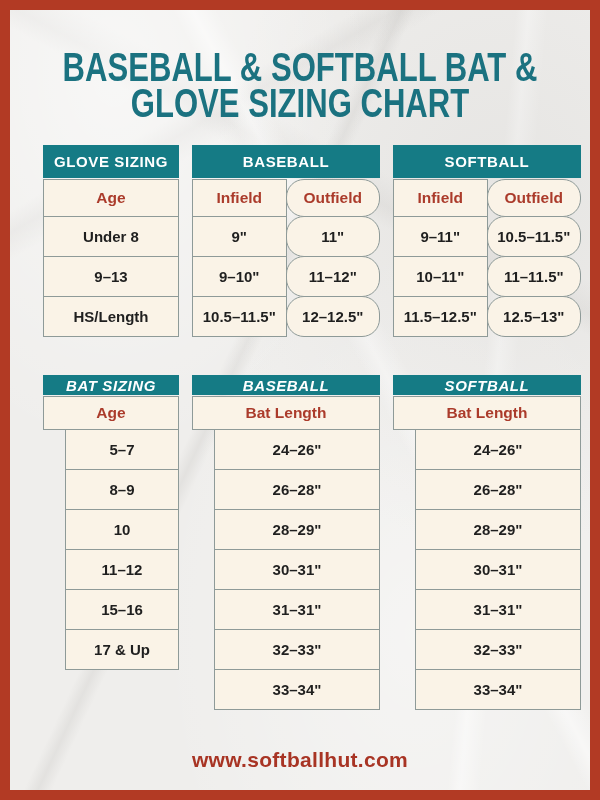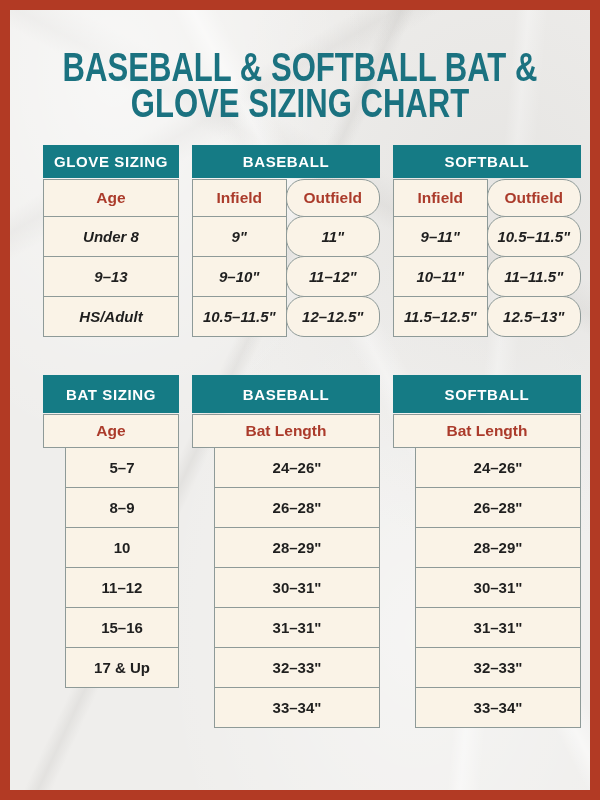--- a/index.html
+++ b/index.html
@@ -53,40 +53,40 @@
     color: #ffffff;
     font-weight: bold;
     text-align: center;
     letter-spacing: 0.6px;
     font-size: 15px;
     display: flex; align-items: center; justify-content: center;
     margin-bottom: 2px;
     flex: none;
   }
   .section-top .tbl-header { height: 33px; }
-  .section-bottom .tbl-header { height: 38px; }
+  .section-bottom .tbl-header { height: 20px; font-style: italic; }
 
   .row { display: flex; margin-top: -1px; flex: none; }
   .cell {
     background: #faf3e7;
     border: 1px solid #8e9a98;
     box-sizing: border-box;
     display: flex; align-items: center; justify-content: center;
     font-weight: bold;
     font-size: 15px;
     color: #1f1f1f;
     flex: 1;
     min-width: 0;
     text-align: center;
   }
   .cell + .cell { margin-left: -1px; border-radius: 18px; }
   .colhead { color: #ab3b2b; font-size: 15.5px; }
 
   .section-top .row.r-colhead { height: 38px; }
-  .section-top .row.r-data { height: 41px; font-style: italic; }
+  .section-top .row.r-data { height: 41px; }
   .section-bottom .row.r-colhead { height: 34px; }
   .section-bottom .row.r-data { height: 41px; padding-left: 22px; }
 
   
   .footer {
     position: absolute; bottom: 18px; left: 0; width: 100%;
     text-align: center;
     color: #a83424;
     font-size: 21px;
     font-weight: bold;
@@ -110,21 +110,21 @@
       <div class="row r-colhead">
           <div class="cell colhead">Age</div>
         </div>
       <div class="row r-data">
           <div class="cell">Under 8</div>
         </div>
       <div class="row r-data">
           <div class="cell">9–13</div>
         </div>
       <div class="row r-data">
-          <div class="cell">HS/Adult</div>
+          <div class="cell">HS/Length</div>
         </div>
     </div>
 
     <div class="tbl wide">
       <div class="tbl-header">BASEBALL</div>
       <div class="row r-colhead">
         <div class="cell colhead">Infield</div>
         <div class="cell colhead">Outfield</div>
       </div>
       <div class="row r-data">
@@ -241,14 +241,15 @@
       <div class="row r-data">
           <div class="cell">32–33"</div>
         </div>
       <div class="row r-data">
           <div class="cell">33–34"</div>
         </div>
     </div>
 
   </div>
 
+  <div class="footer">www.softballhut.com</div>
 
 </div>
 
 </body></html>

